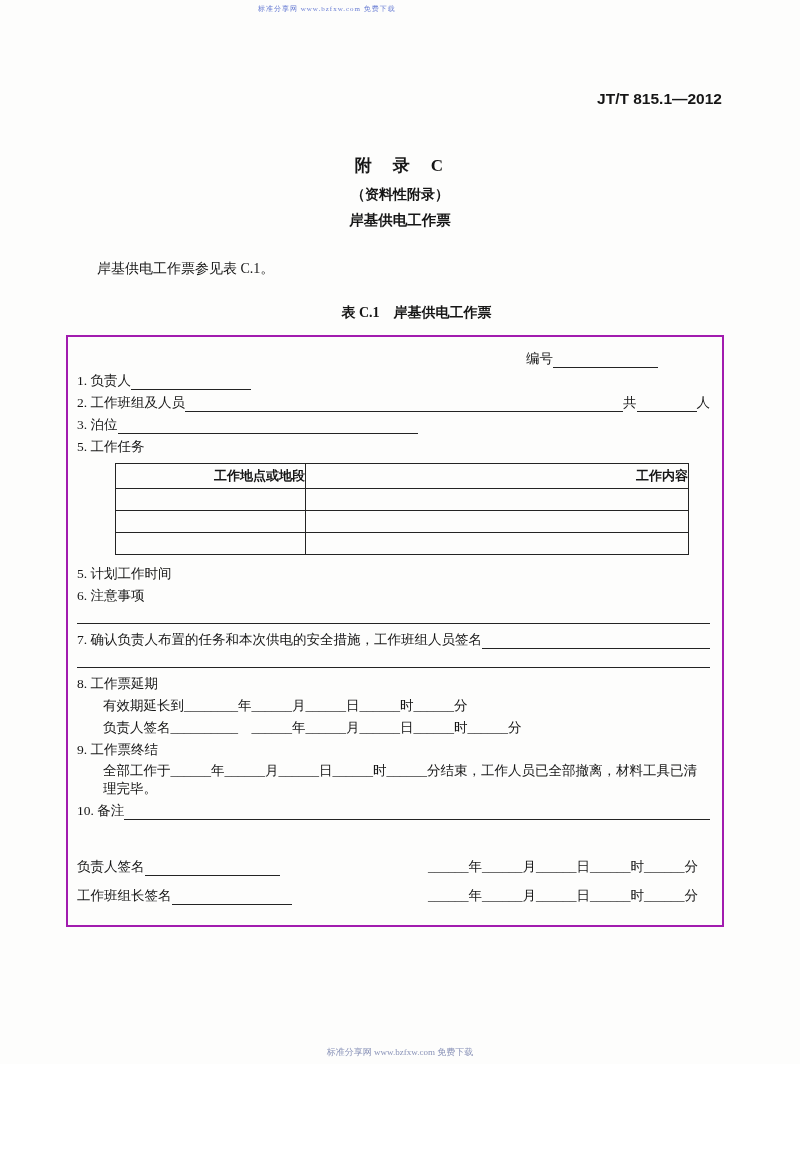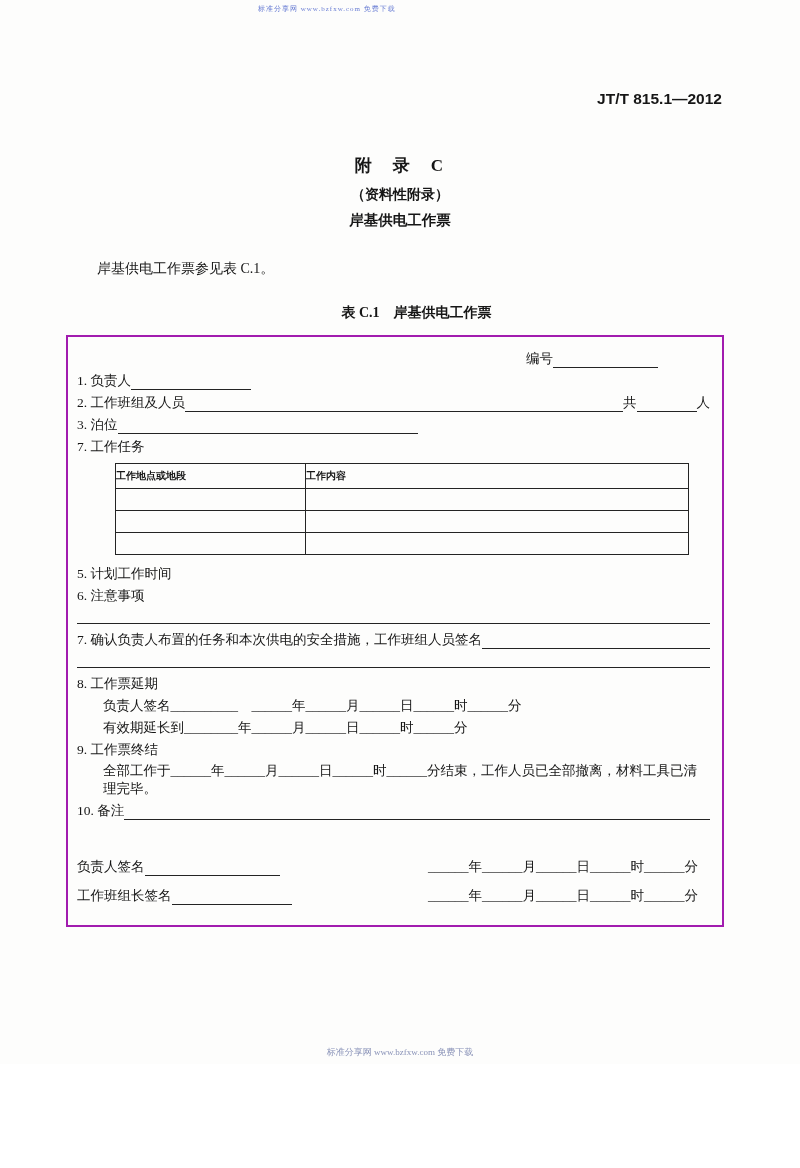--- a/index.html
+++ b/index.html
@@ -39,21 +39,21 @@
   .row { display:flex; align-items:flex-end; margin:3px 0; min-height:19px; }
   .line { display:inline-block; border-bottom:1px solid #242424; height:15px; }
   .grow { flex:1 1 auto; }
   .w60{width:60px;} .w105{width:105px;} .w120{width:120px;} .w135{width:135px;} .w300{width:300px;}
   .serial-row { justify-content:flex-end; padding-right:52px; margin-top:0; }
   .indent { margin-left:26px; }
   .pre { white-space:pre-wrap; }
 
   .task-table { border-collapse:collapse; margin:7px 0 9px 38px; width:574px; }
   .task-table th, .task-table td { border:1px solid #242424; }
-  .task-table th { height:25px; font-size:10px; font-weight:bold; text-align:left; }
+  .task-table th { height:25px; font-size:13px; font-weight:bold; text-align:right; }
   .task-table td { height:22px; }
   .col-location { width:190px; }
 
   .blank-line { border-bottom:1px solid #242424; height:16px; margin:0 0 6px 0; }
 
   .sig-block { margin-top:36px; }
   .sig-row { display:flex; align-items:flex-end; margin:9px 0 2px; padding-right:12px; min-height:20px; }
   .sig-date { margin-left:auto; }
 
   .page-number {
@@ -99,21 +99,21 @@
       <span class="line w60"></span>
       <span>人</span>
     </div>
 
     <div class="row">
       <span>3. 泊位</span>
       <span class="line w300"></span>
     </div>
 
     <div class="row">
-      <span>7. 工作任务</span>
+      <span>5. 工作任务</span>
     </div>
 
     <table class="task-table">
       <thead>
         <tr>
           <th class="col-location">工作地点或地段</th>
           <th>工作内容</th>
         </tr>
       </thead>
       <tbody>
@@ -144,24 +144,24 @@
     <div class="row">
       <span>7. 确认负责人布置的任务和本次供电的安全措施，工作班组人员签名</span>
       <span class="line grow"></span>
     </div>
     <div class="blank-line"></div>
 
     <div class="row">
       <span>8. 工作票延期</span>
     </div>
     <div class="row indent pre">
-      <span>负责人签名__________　______年______月______日______时______分</span>
+      <span>有效期延长到________年______月______日______时______分</span>
     </div>
     <div class="row indent pre">
-      <span>有效期延长到________年______月______日______时______分</span>
+      <span>负责人签名__________　______年______月______日______时______分</span>
     </div>
 
     <div class="row">
       <span>9. 工作票终结</span>
     </div>
     <div class="row indent pre">
       <span>全部工作于______年______月______日______时______分结束，工作人员已全部撤离，材料工具已清理完毕。</span>
     </div>
 
     <div class="row">

